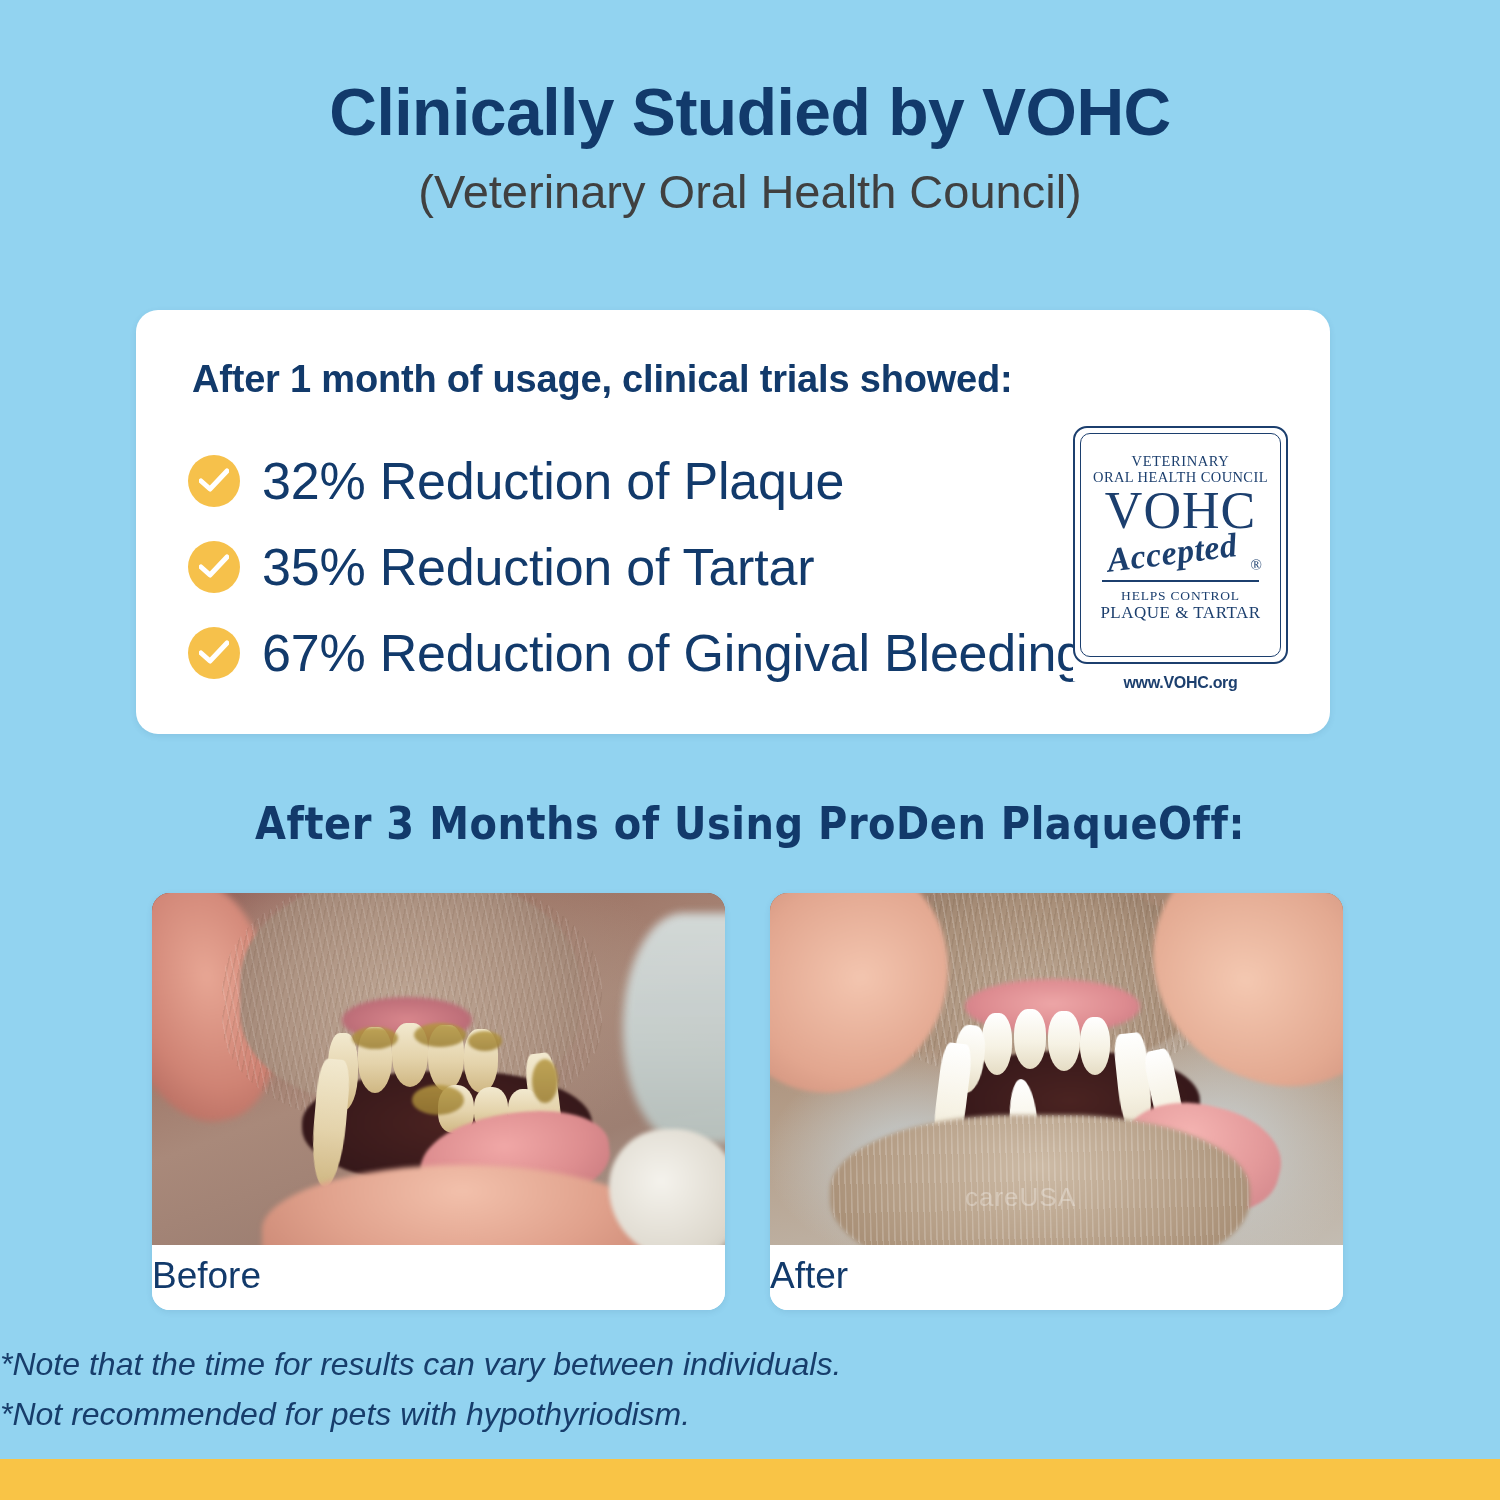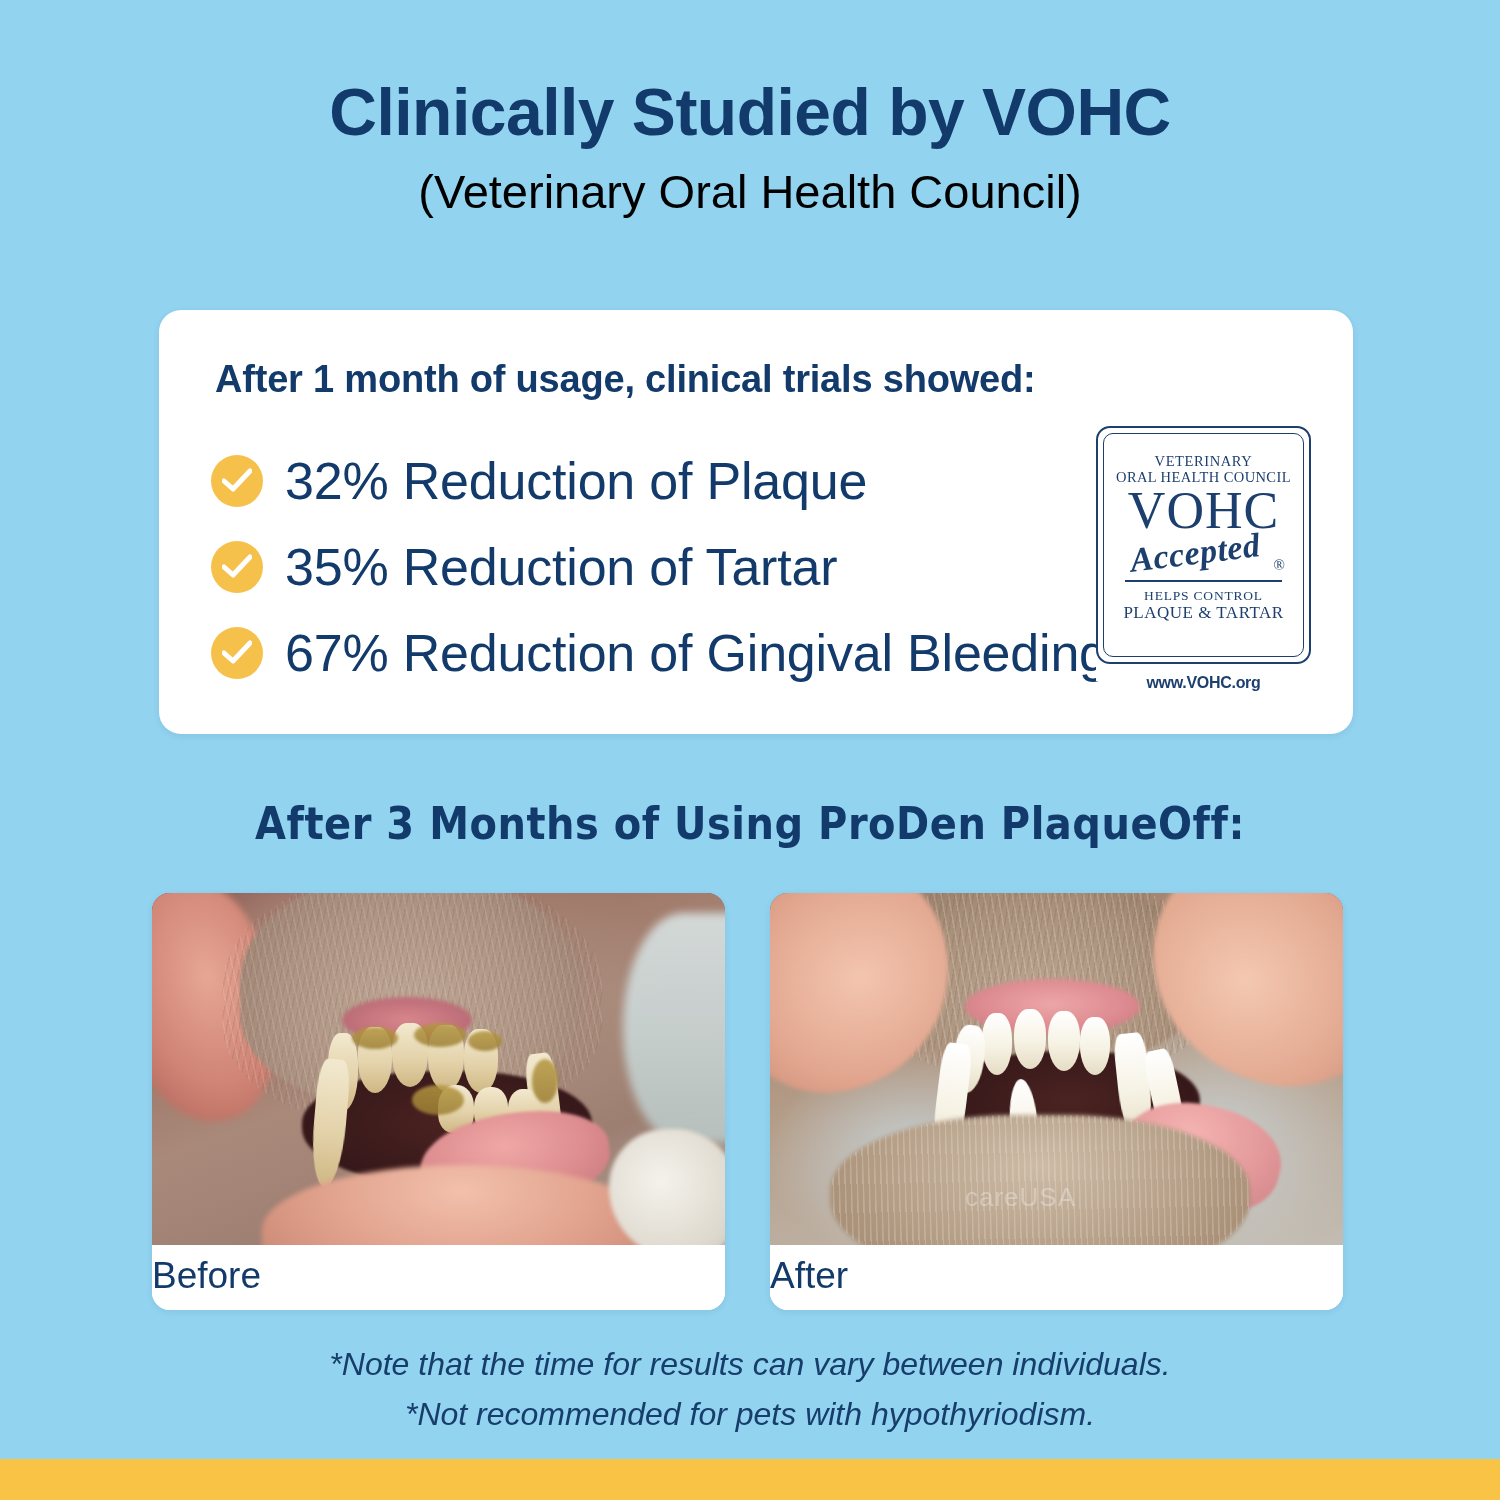--- a/index.html
+++ b/index.html
@@ -33,29 +33,29 @@
     font-size: 66px;
     font-weight: bold;
     color: #123a6b;
     letter-spacing: -0.5px;
     line-height: 1.06;
     margin: 0;
   }
   .subtitle {
     font-size: 47px;
     font-weight: normal;
-    color: #000000;
+    color: #404040;
     line-height: 1.1;
     margin: 18px 0 0 0;
   }
 
   
   .stats-card {
     position: absolute;
-    left: 159px;
+    left: 136px;
     top: 310px;
     width: 1194px;
     height: 424px;
     background: #ffffff;
     border-radius: 22px;
     box-shadow: 0 2px 6px rgba(30,70,110,0.10);
   }
   .stats-heading {
     position: absolute;
     left: 56px;
@@ -395,21 +395,20 @@
     font-family: "Liberation Sans", sans-serif;
     pointer-events: none;
   }
 
   
   .footnotes {
     position: absolute;
     top: 1340px;
     left: 0;
     width: 1500px;
-    text-align: center;
     color: #173d6b;
     font-style: italic;
     font-size: 32px;
     line-height: 1.55;
   }
 
   
   .bottom-bar {
     position: absolute;
     left: 0;

